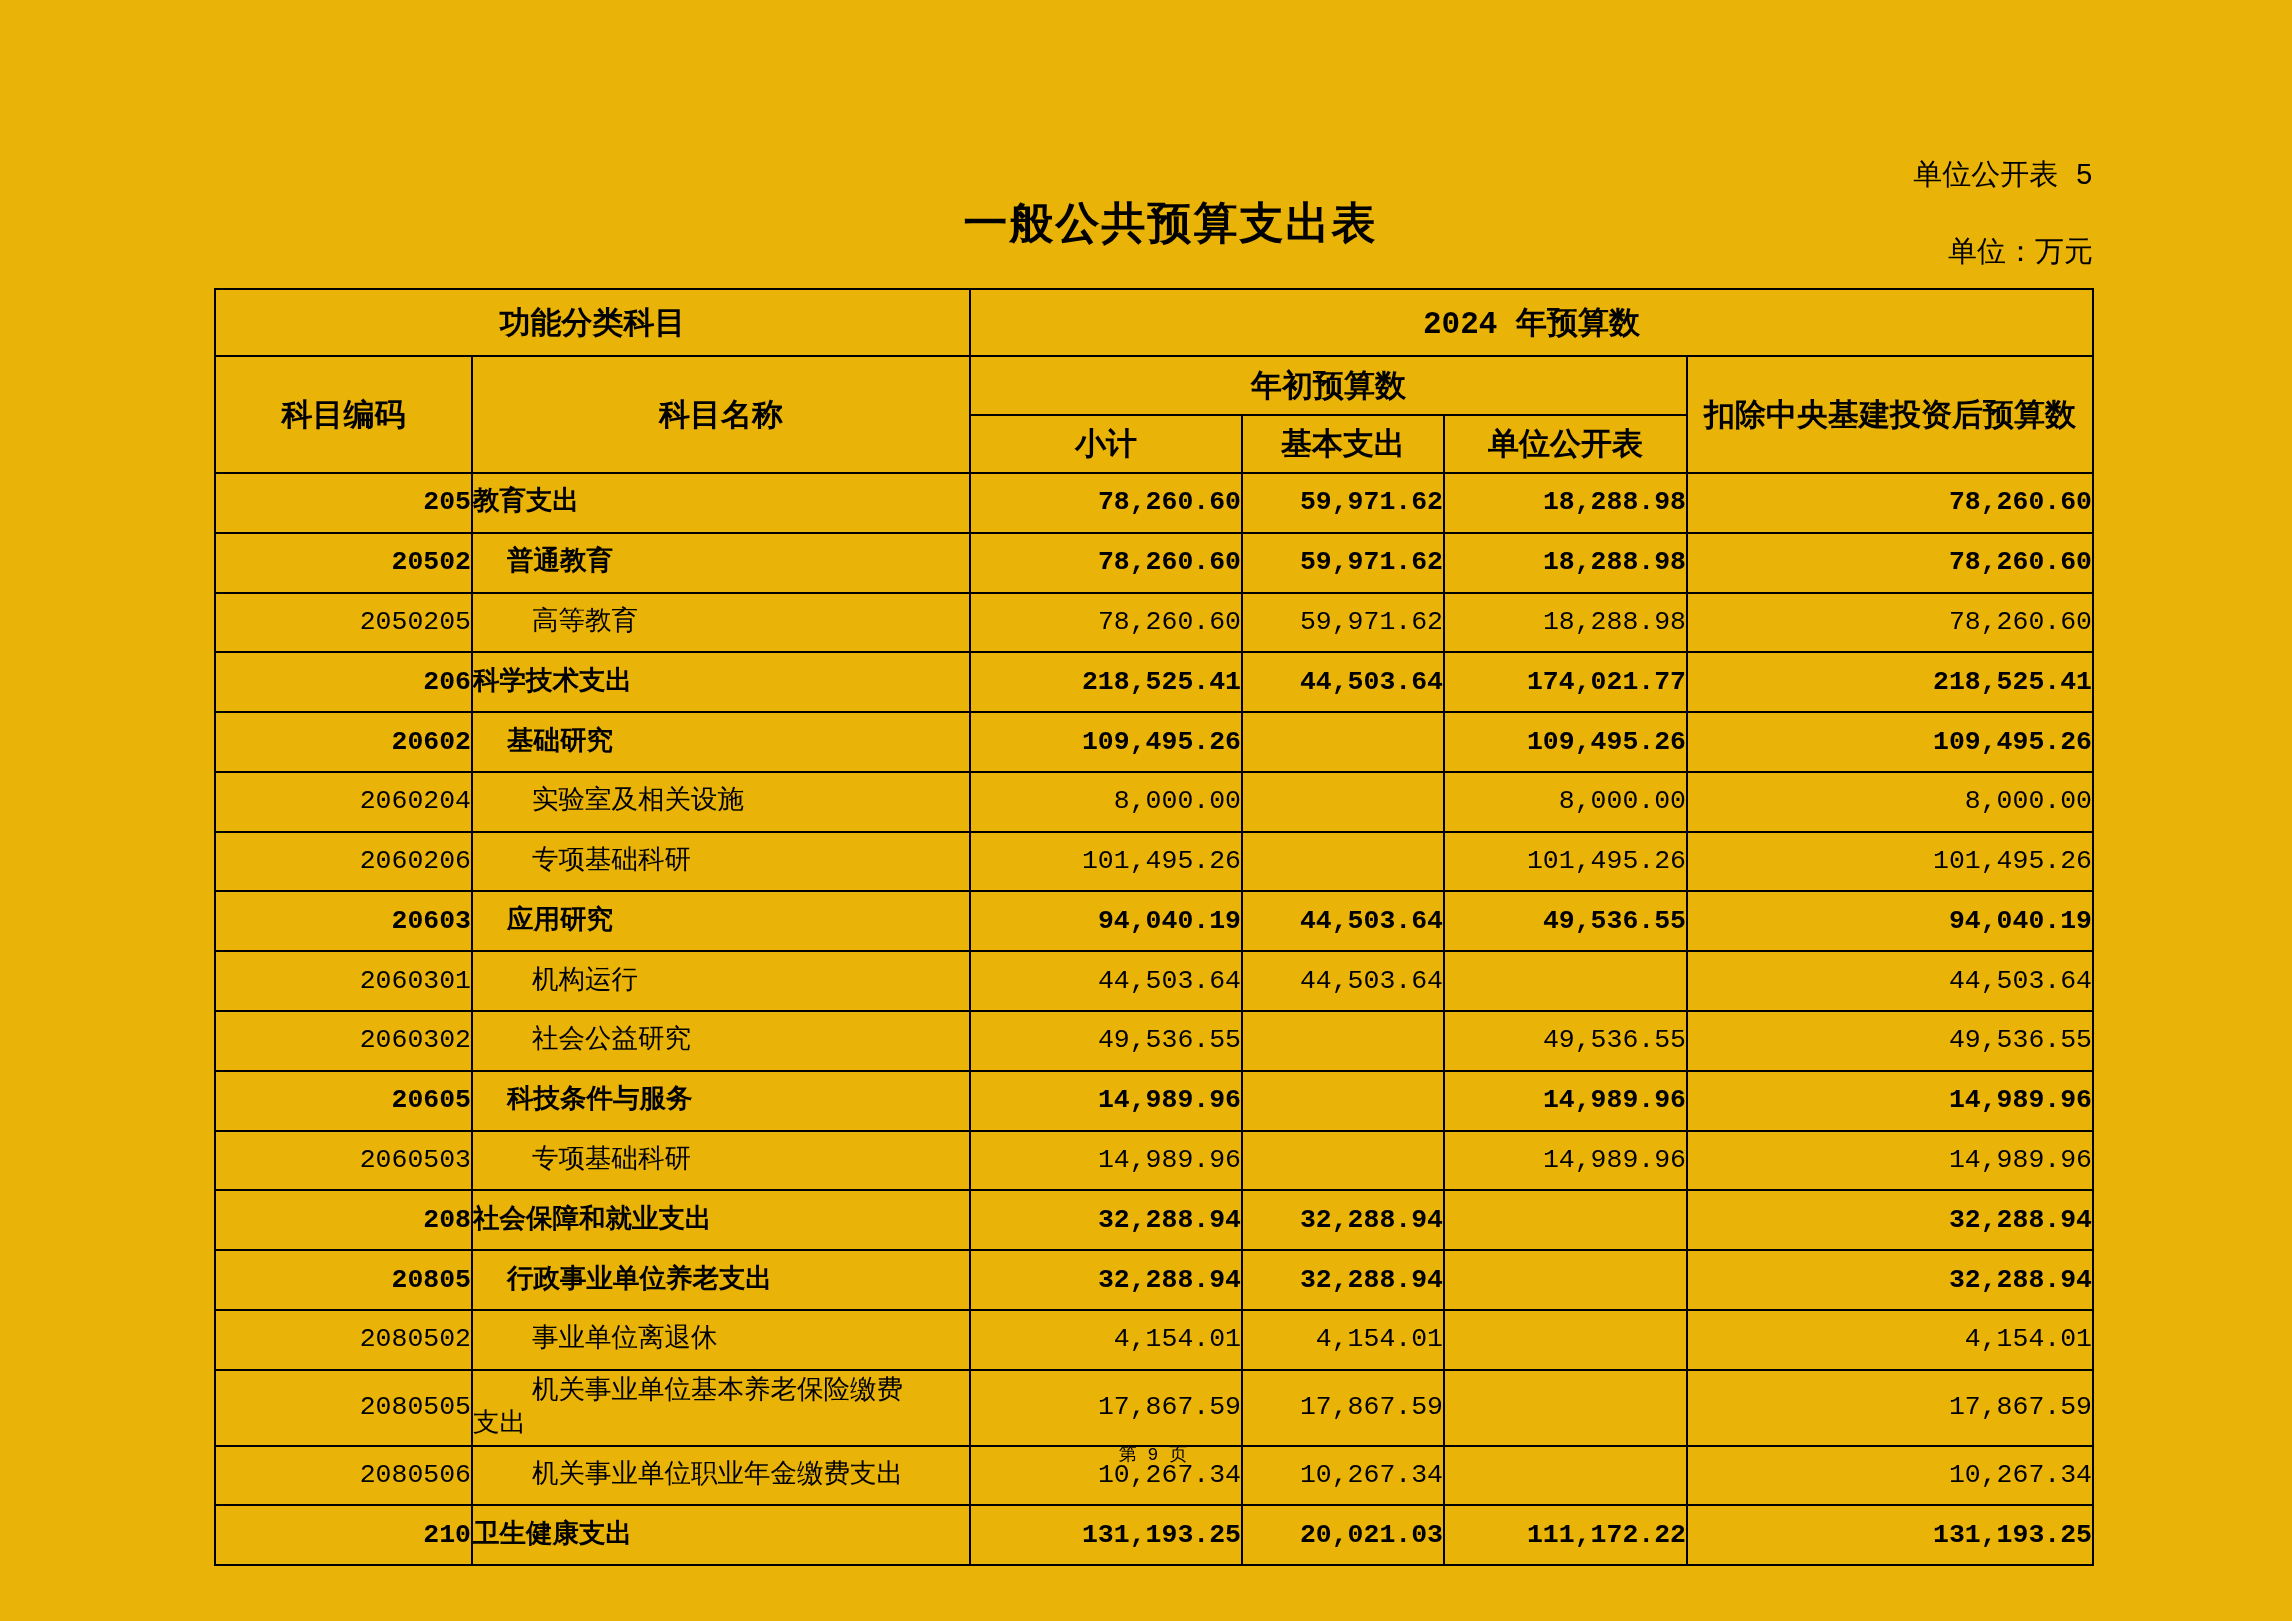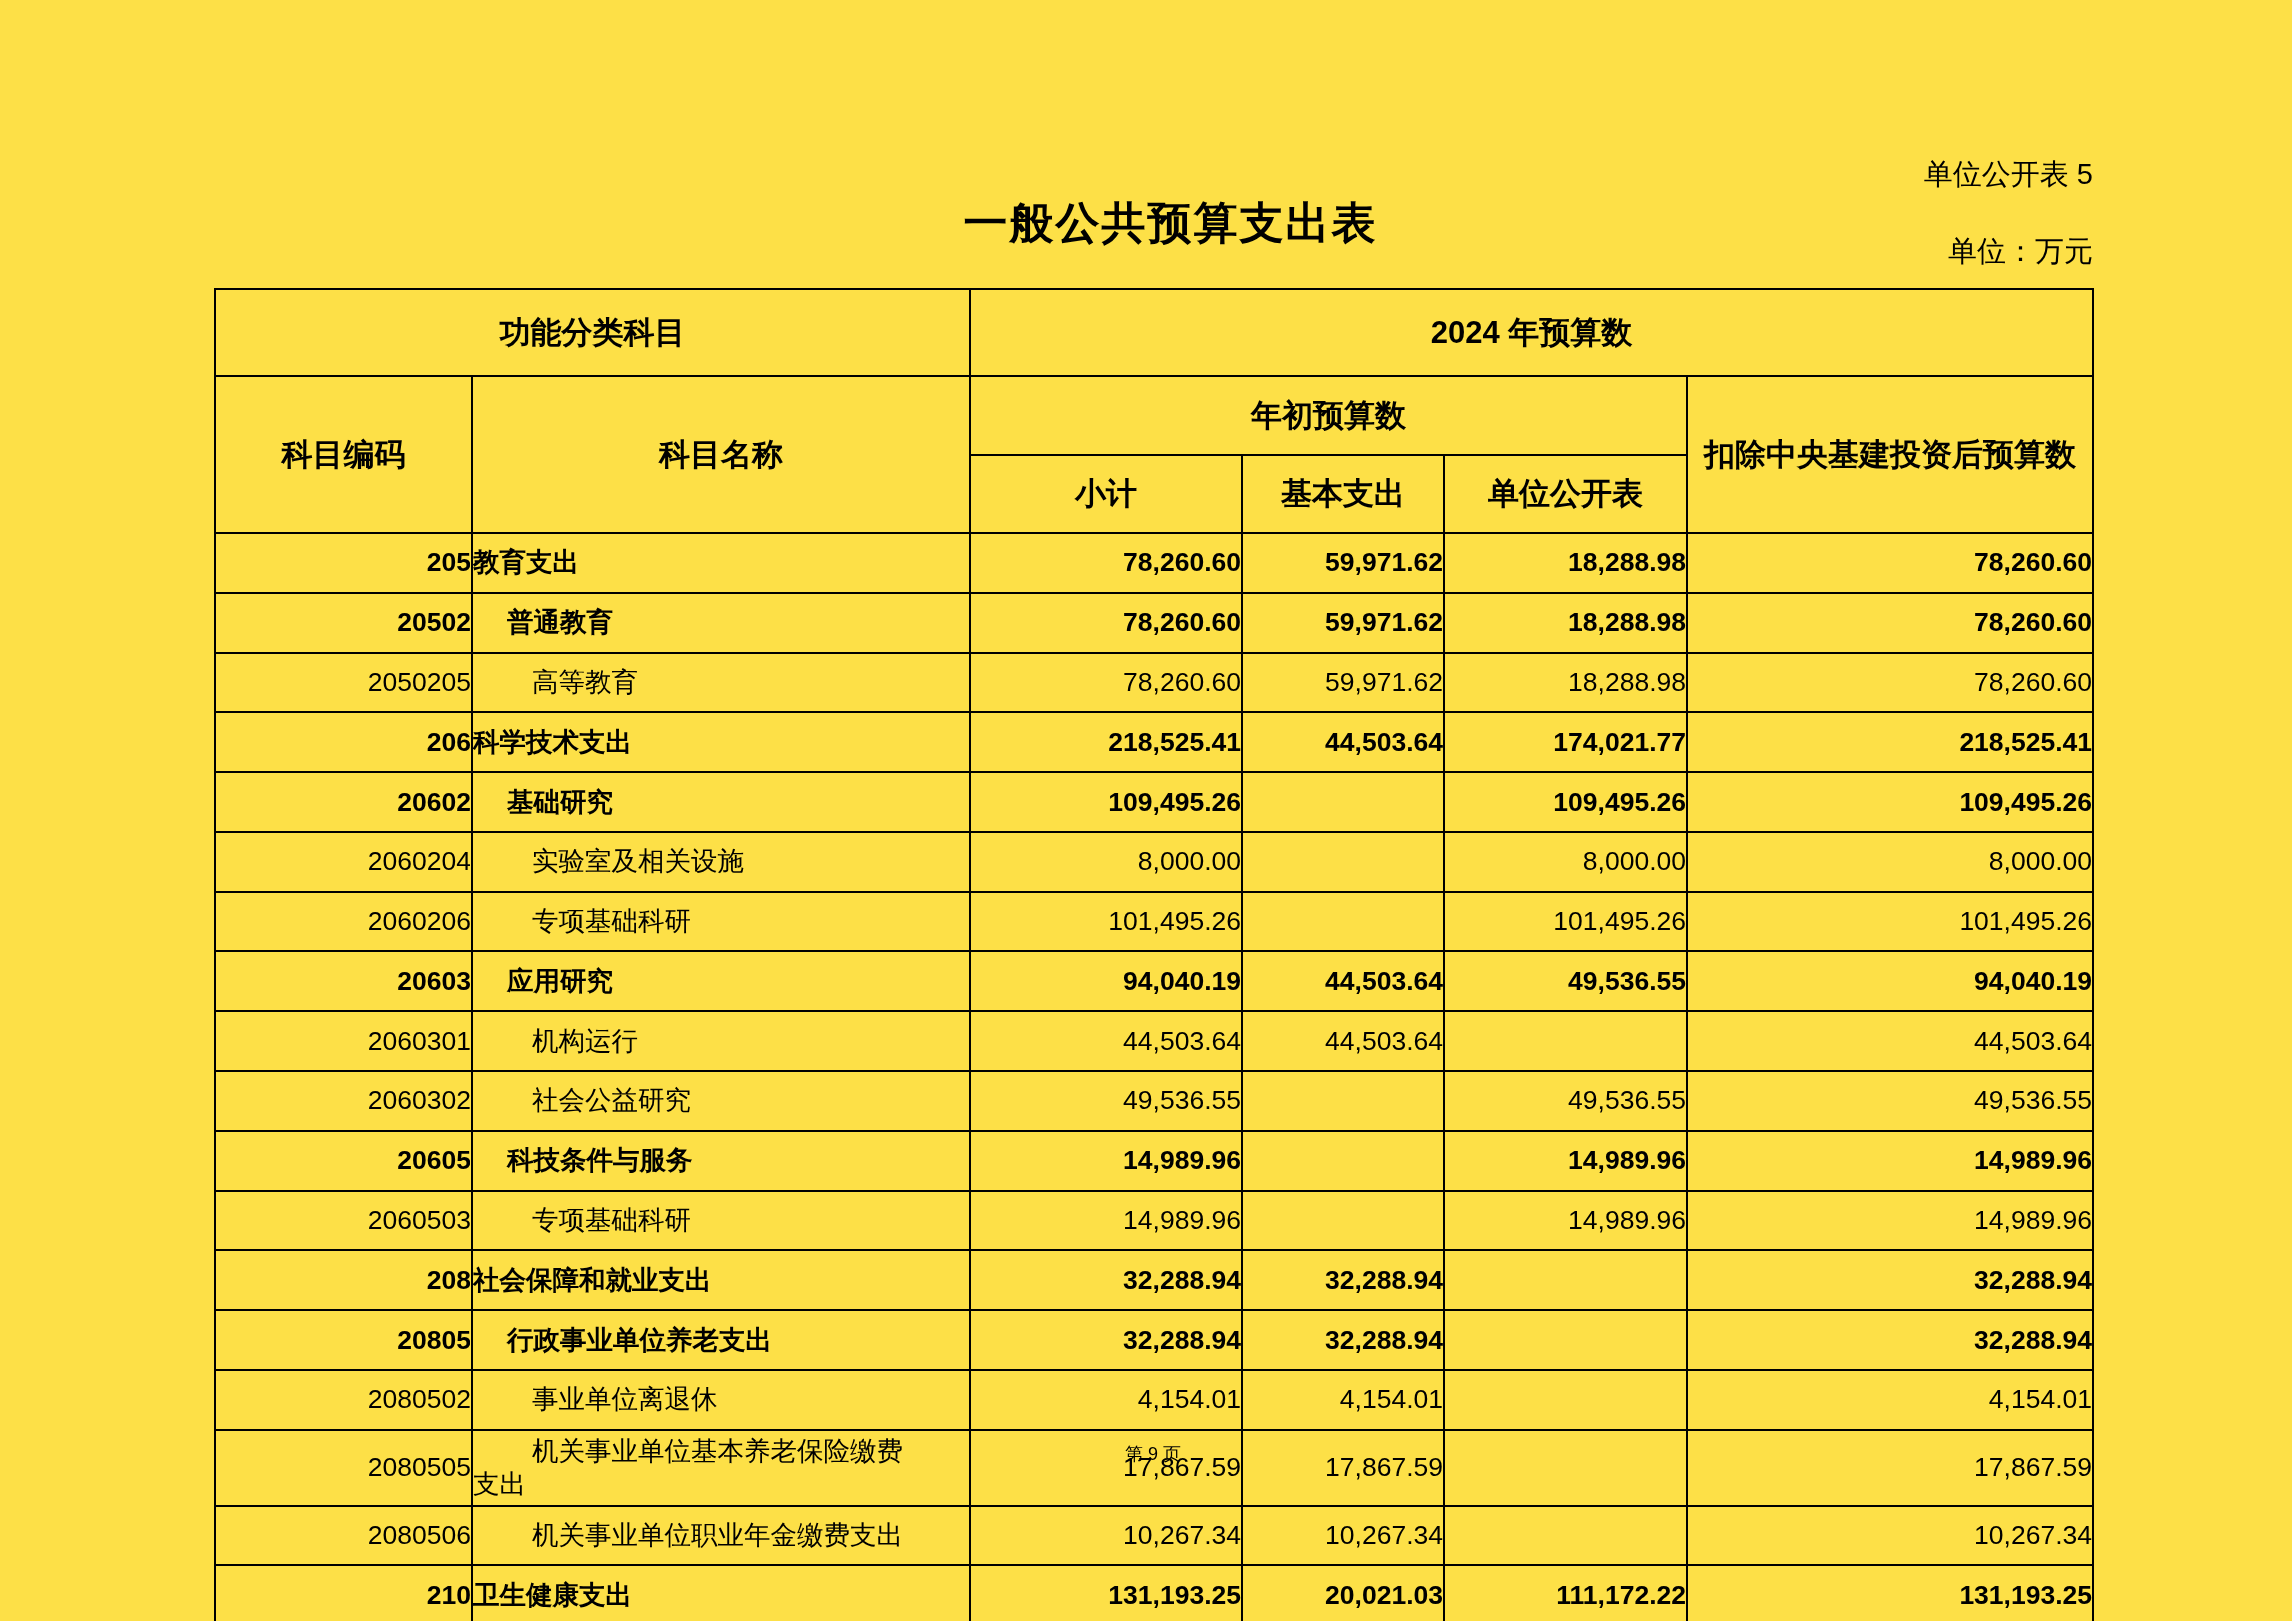--- a/index.html
+++ b/index.html
@@ -1,22 +1,22 @@
 <!DOCTYPE html>
 <html><head>
 <meta charset="utf-8">
 <style>
   html,body { margin:0; padding:0; background:#ffffff; }
   .page {
     position:relative;
     width:2293px;
     height:1621px;
-    background:#fde047;
+    background:#eab308;
     color:#000;
-    font-family:Liberation Sans, sans-serif;
+    font-family:Liberation Mono, monospace;
     overflow:hidden;
   }
   .table-label {
     position:absolute;
     top:155px;
     right:200px;
     font-size:29px;
     white-space:nowrap;
   }
   .doc-title {
@@ -49,21 +49,21 @@
   }
   table.budget th, table.budget td {
     border:2px solid #000;
     vertical-align:middle;
     overflow:hidden;
   }
   table.budget th {
     font-size:31px;
     font-weight:bold;
     text-align:center;
-    padding:10px 2px;
+    padding:0 2px;
   }
   tr.hdr1 th { height:65px; border-bottom-width:2.9px; }
   tr.hdr2 th { height:57px; }
   tr.hdr3 th { height:56px;border-radius:26px; }
   th.adjusted { padding:0; font-size:30px; }
   table.budget td {
     height:50px;
     font-size:26.5px;
     line-height:33px;
     padding:3.9px 0;

